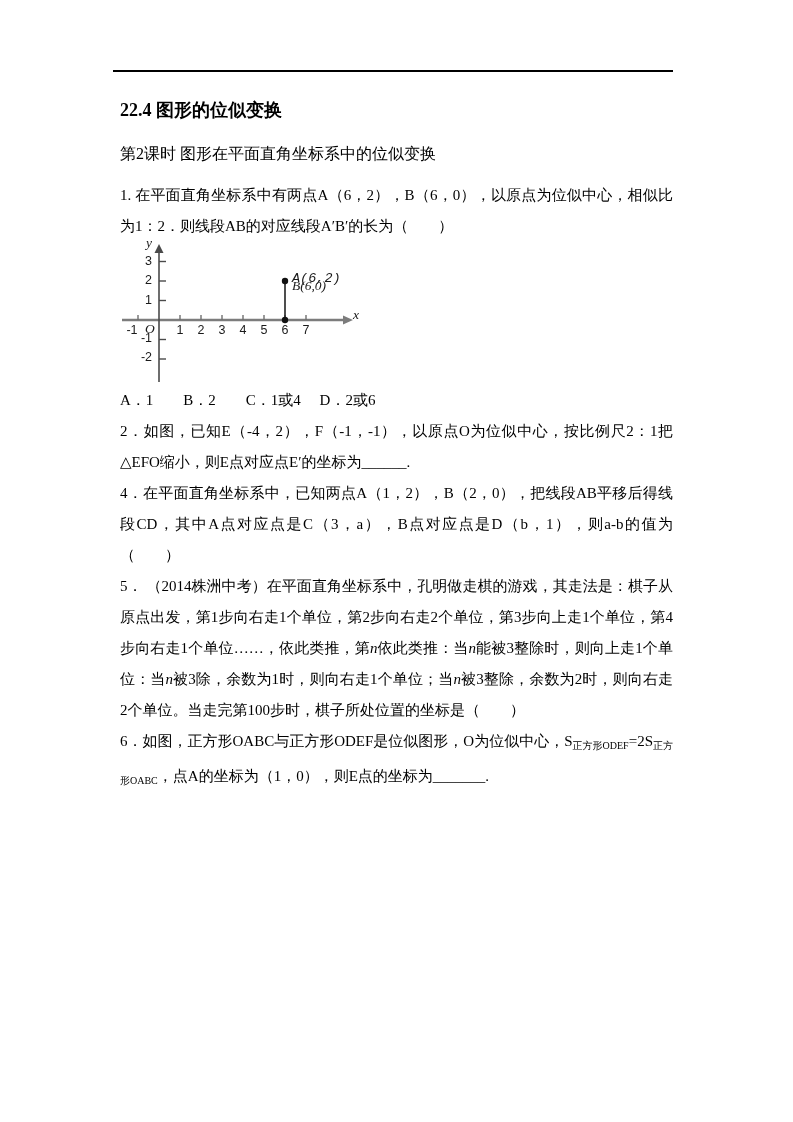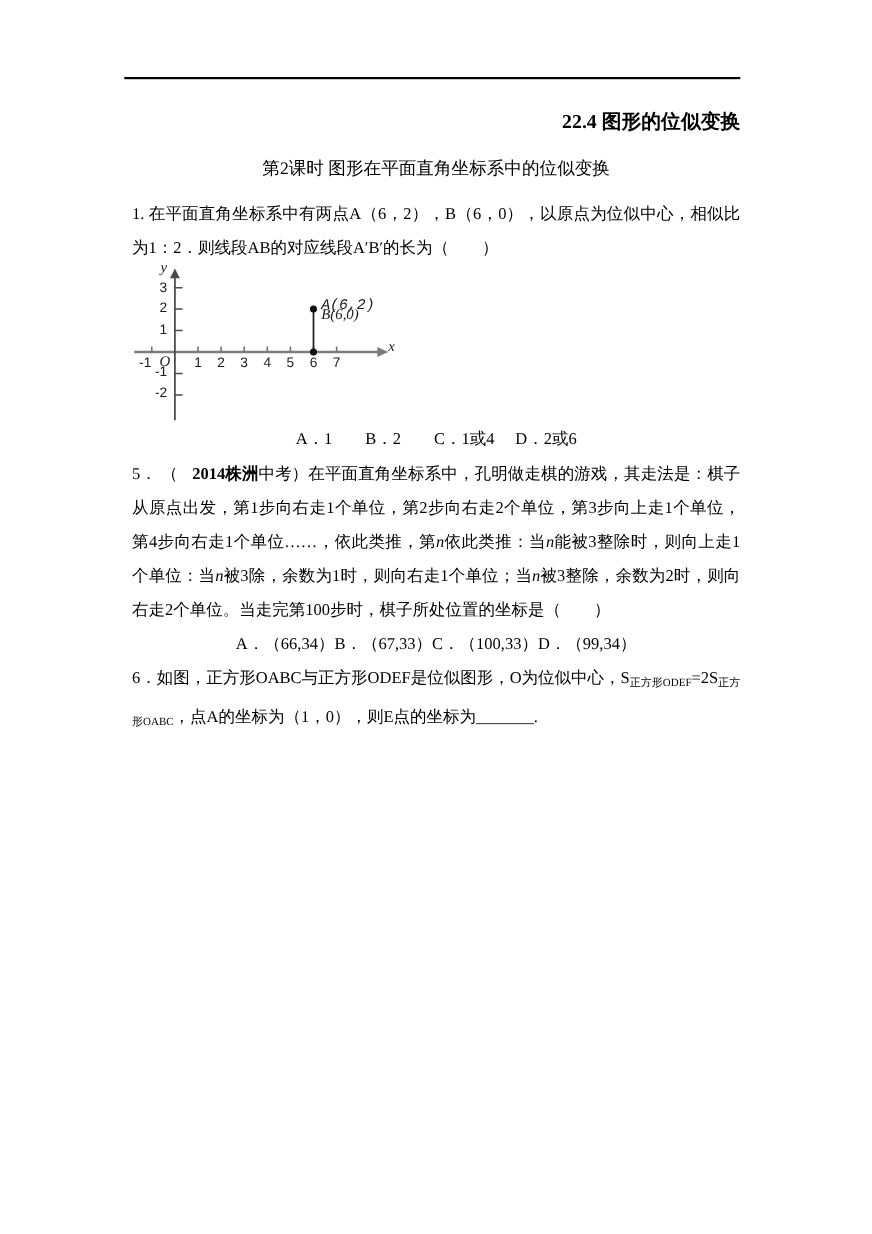--- a/index.html
+++ b/index.html
@@ -15,37 +15,36 @@
   .top-rule {
     border:none;
     border-top:2px solid #000;
     margin:0 0 0 -7px;
     width:560px;
   }
   h1.doc-title {
     margin:27px 0 0 0;
     font-size:18px; line-height:23px;
     font-weight:bold;
-    text-align:right;
+    text-align:left;
   }
   h2.doc-subtitle {
     margin:21px 0 0 0;
     font-size:16px; line-height:21px;
     font-weight:normal;
-    text-align:center;
   }
   .para {
     margin:0;
     font-size:15px;
     line-height:31px;
     text-align:justify;
   }
   .para.first { margin-top:16px; }
-  .opts { text-align:center; }
-  .bold { font-weight:bold;margin-left:13px; }
+  .opts { text-align:left; }
+  .bold { font-weight:normal; }
   .var { font-style:italic; font-family:"Liberation Serif",serif; }
   sub.smallsub { font-size:10px; vertical-align:-3px; letter-spacing:0;font-family:Liberation Serif, serif; }
   
   .fig {
     position:relative;
     width:260px; height:141px;
     margin:1px 0 1px 0;
   }
   .fig svg { position:absolute; left:0; top:0; }
   .fig .lbl {
@@ -123,26 +122,27 @@
       <span class="lbl num-x" style="left:135px; top:80px;">5</span>
       <span class="lbl num-x" style="left:156px; top:80px;">6</span>
       <span class="lbl num-x" style="left:177px; top:80px;">7</span>
 
       <span class="lbl pt" style="left:172px; top:29px;font-family:Liberation Mono, monospace;">A(6,2)</span>
       <span class="lbl pt" style="left:172px; top:36px;">B(6,0)</span>
     </div>
 
     <p class="para opts">A．1　　B．2　　C．1或4　 D．2或6</p>
 
+    <p class="para">2．如图，已知E（-4，2），F（-1，-1），以原点O为位似中心，按比例尺2：1把△EFO缩小，则E点对应点E′的坐标为______.</p>
 
 
+    <p class="para">4．在平面直角坐标系中，已知两点A（1，2），B（2，0），把线段AB平移后得线段CD，其中A点对应点是C（3，a），B点对应点是D（b，1），则a-b的值为（　　）</p>
 
     <p class="para">
       <span>5． （</span><span class="bold">2014株洲</span><span>中考）在平面直角坐标系中，孔明做走棋的游戏，其走法是：棋子从原点出发，第1步向右走1个单位，第2步向右走2个单位，第3步向上走1个单位，第4步向右走1个单位……，依此类推，第</span><i class="var">n</i><span>依此类推：当</span><i class="var">n</i><span>能被3整除时，则向上走1个单位：当</span><i class="var">n</i><span>被3除，余数为1时，则向右走1个单位；当</span><i class="var">n</i><span>被3整除，余数为2时，则向右走2个单位。当走完第100步时，棋子所处位置的坐标是（　　）</span>
     </p>
-    <p class="para opts">A．（66,34）B．（67,33）C．（100,33）D．（99,34）</p>
 
     <p class="para">
       <span>6．如图，正方形OABC与正方形ODEF是位似图形，O为位似中心，S</span><sub class="smallsub">正方形ODEF</sub><span>=2S</span><sub class="smallsub">正方形OABC</sub><span>，点A的坐标为（1，0），则E点的坐标为_______.</span>
     </p>
 
   </div>
 </div>
 
 </body></html>

